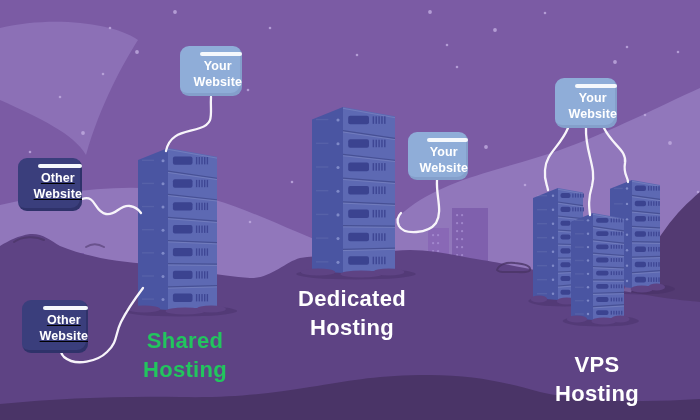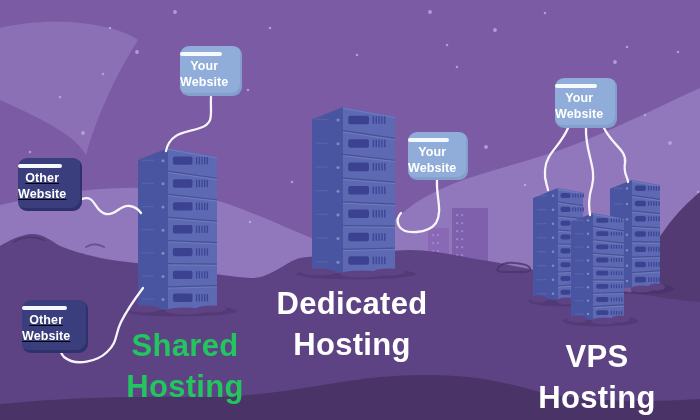--- a/index.html
+++ b/index.html
@@ -3,32 +3,32 @@
 <meta charset="utf-8">
 <style>
   html,body{margin:0;padding:0;background:#222;}
   #stage{
     position:relative;width:700px;height:420px;overflow:hidden;
     font-family:"Liberation Sans",sans-serif;
   }
   #art{position:absolute;left:0;top:0;}
   .label-box{
     position:absolute;border-radius:9px;box-sizing:border-box;
-    display:flex;flex-direction:column;align-items:flex-start;padding-top:6px;
+    display:flex;flex-direction:column;align-items:flex-end;padding-top:6px;
   }
   .label-box .bar{width:68%;height:4px;border-radius:2px;margin-bottom:2px;}
   .label-box .label-text{
     font-size:12.5px;font-weight:600;line-height:1.28;white-space:pre-line;
     text-align:center;letter-spacing:.1px;
   }
   .label-box.your{box-shadow:inset -2px -3px 0 rgba(40,40,90,.10);}
   .label-box.other{box-shadow:inset -2px -3px 0 rgba(0,0,25,.18);text-decoration:underline;}
   .section-title{
     position:absolute;width:180px;transform:translateX(-50%);
-    font-size:31px;font-weight:600;line-height:1.32;text-align:center;
+    font-size:22px;font-weight:600;line-height:1.32;text-align:center;
     white-space:pre-line;letter-spacing:.3px;
   }
 </style>
 </head>
 <body>
 
 <div id="stage">
 
   <svg id="art" width="700" height="420" viewBox="0 0 700 420">
     <rect id="sky" x="0" y="0" width="700" height="420" fill="#7b5ba4"></rect>
@@ -571,16 +571,16 @@
   <div class="label-box your" style="left: 555px; top: 78px; width: 62px; height: 50px; background: rgb(143, 173, 216);">
     <div class="bar" style="background: rgb(245, 248, 252);"></div>
     <div class="label-text" style="color: rgb(255, 255, 255);">Your
 Website</div>
   </div>
 
   <div class="section-title" style="left: 185px; top: 326px; color: #22c55e;">Shared
 Hosting</div>
   <div class="section-title" style="left: 352px; top: 284px; color: rgb(255, 255, 255);">Dedicated
 Hosting</div>
-  <div class="section-title" style="left: 597px; top: 337px; color: rgb(255, 255, 255);">VPS
+  <div class="section-title" style="left: 597px; top: 350px; color: rgb(255, 255, 255);">VPS
 Hosting</div>
 
 </div>
 
 </body></html>

